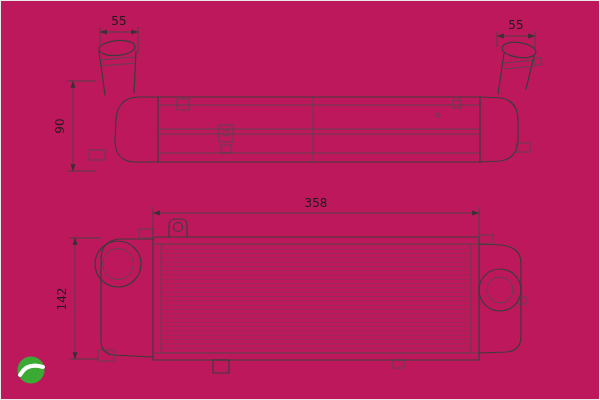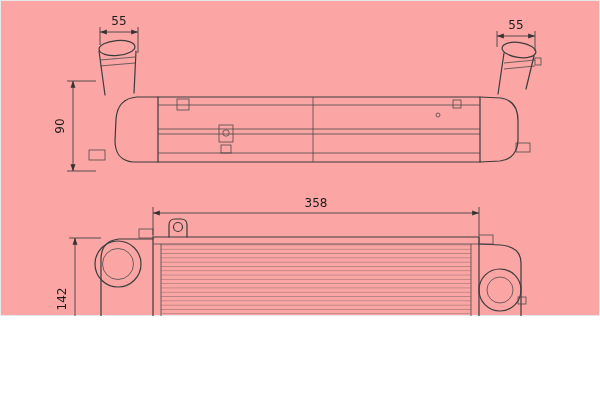--- a/index.html
+++ b/index.html
@@ -1,17 +1,17 @@
 <!DOCTYPE html>
 <html><head>
 <meta charset="utf-8">
 <style>
   html,body{margin:0;padding:0;background:#fff;}
   .canvas{
-    width:600px;height:316px;position:relative;background:#fca5a5;
+    width:600px;height:400px;position:relative;background:#be185d;
     border:1px solid #e8e8e8;box-sizing:border-box;
     font-family:"DejaVu Sans","Liberation Sans",sans-serif;
   }
   svg{display:block;}
   .ln{stroke:#3c3c3c;stroke-width:1.2;fill:none;stroke-linejoin:round;stroke-linecap:round;}
   .thin{stroke:#4a4a4a;stroke-width:0.8;fill:none;}
   .dimln{stroke:#444;stroke-width:0.9;fill:none;}
   text.dim{fill:#1c1c1c;font-size:12px;font-family:"DejaVu Sans","Liberation Sans",sans-serif;}
 </style>
 </head>

